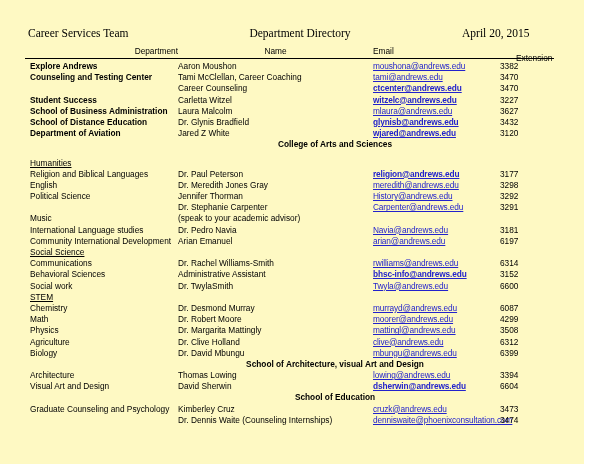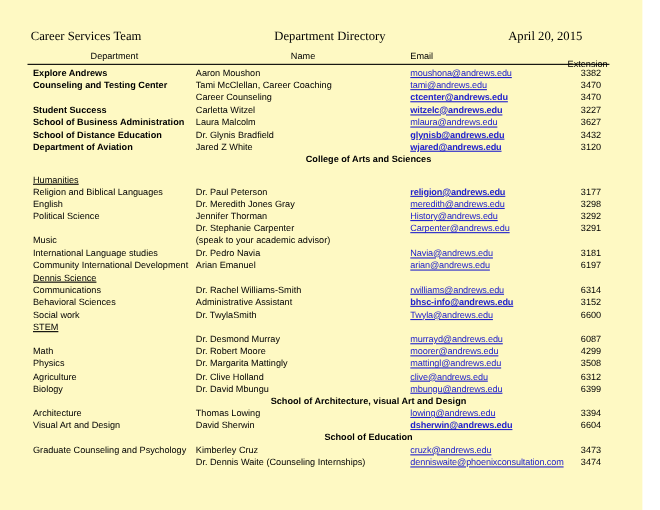--- a/index.html
+++ b/index.html
@@ -7,34 +7,34 @@
     position:relative; width:584px; height:464px; background:#fef9c3;
     color:#000; font-family:"Liberation Sans", sans-serif; overflow:hidden;
   }
   .doc-header { position:absolute; top:27px; left:0; width:600px; height:14px;
     font-family:"Liberation Serif", serif; font-size:11.5px; }
   .doc-header .h-left  { position:absolute; left:28px; white-space:nowrap; }
   .doc-header .h-center{ position:absolute; left:0; width:600px; text-align:center; white-space:nowrap; }
   .doc-header .h-right { position:absolute; left:462px; white-space:nowrap; }
 
   .col-headers { position:absolute; top:46px; left:0; width:600px; height:16px; font-size:8.3px; }
-  .ch-dept { position:absolute; left:30px; width:148px; text-align:center; }
+  .ch-dept { position:absolute; left:30px; width:148px; text-align:right; }
   .ch-name { position:absolute; left:178px; width:195px; text-align:center; }
   .ch-email{ position:absolute; left:373px; }
   .ch-ext  { position:absolute; left:516px; top:7px; }
 
   .rule { position:absolute; top:57.5px; left:25px; width:529px; height:1.6px; background:#000; }
 
   .table { position:absolute; top:61px; left:0; width:600px; }
   .trow { position:relative; height:11.2px; line-height:11.2px; font-size:8.3px; white-space:nowrap; }
   .spacer { height:7px; }
   .c-dept { position:absolute; left:30px; width:160px; }
   .c-name { position:absolute; left:178px; width:195px; }
   .c-email{ position:absolute; left:373px; width:150px; letter-spacing:-0.12px; }
-  .c-ext  { position:absolute; left:528px; }
+  .c-ext  { position:absolute; left:500px; }
   .section { position:absolute; left:0; width:600px; text-align:center; font-weight:bold;padding-left:35px; }
   .subsection { text-decoration:underline; }
   .bold { font-weight:bold; }
   a.email { text-decoration:underline; cursor:pointer; }
 </style>
 </head>
 <body>
 
 <div class="page">
   <div class="doc-header">
@@ -134,21 +134,21 @@
         <span class="c-email"><a class="email" href="#" style="color: rgb(34, 34, 204);">Navia@andrews.edu</a></span>
         <span class="c-ext">3181</span>
       </div>
       <div class="trow">
         <span class="c-dept">Community International Development</span>
         <span class="c-name">Arian Emanuel</span>
         <span class="c-email"><a class="email" href="#" style="color: rgb(34, 34, 204);">arian@andrews.edu</a></span>
         <span class="c-ext">6197</span>
       </div>
       <div class="trow">
-        <span class="c-dept subsection">Dennis Science</span>
+        <span class="c-dept subsection">Social Science</span>
       </div>
       <div class="trow">
         <span class="c-dept">Communications</span>
         <span class="c-name">Dr. Rachel Williams-Smith</span>
         <span class="c-email"><a class="email" href="#" style="color: rgb(34, 34, 204); margin-top: 43px;">rwilliams@andrews.edu</a></span>
         <span class="c-ext">6314</span>
       </div>
       <div class="trow">
         <span class="c-dept">Behavioral Sciences</span>
         <span class="c-name">Administrative Assistant</span>
@@ -158,20 +158,21 @@
       <div class="trow">
         <span class="c-dept">Social work</span>
         <span class="c-name">Dr. TwylaSmith</span>
         <span class="c-email"><a class="email" href="#" style="color: rgb(34, 34, 204);">Twyla@andrews.edu</a></span>
         <span class="c-ext">6600</span>
       </div>
       <div class="trow">
         <span class="c-dept subsection">STEM</span>
       </div>
       <div class="trow">
+        <span class="c-dept">Chemistry</span>
         <span class="c-name">Dr. Desmond Murray</span>
         <span class="c-email"><a class="email" href="#" style="color: rgb(34, 34, 204);">murrayd@andrews.edu</a></span>
         <span class="c-ext">6087</span>
       </div>
       <div class="trow">
         <span class="c-dept">Math</span>
         <span class="c-name">Dr. Robert Moore</span>
         <span class="c-email"><a class="email" href="#" style="color: rgb(34, 34, 204);">moorer@andrews.edu</a></span>
         <span class="c-ext">4299</span>
       </div>

